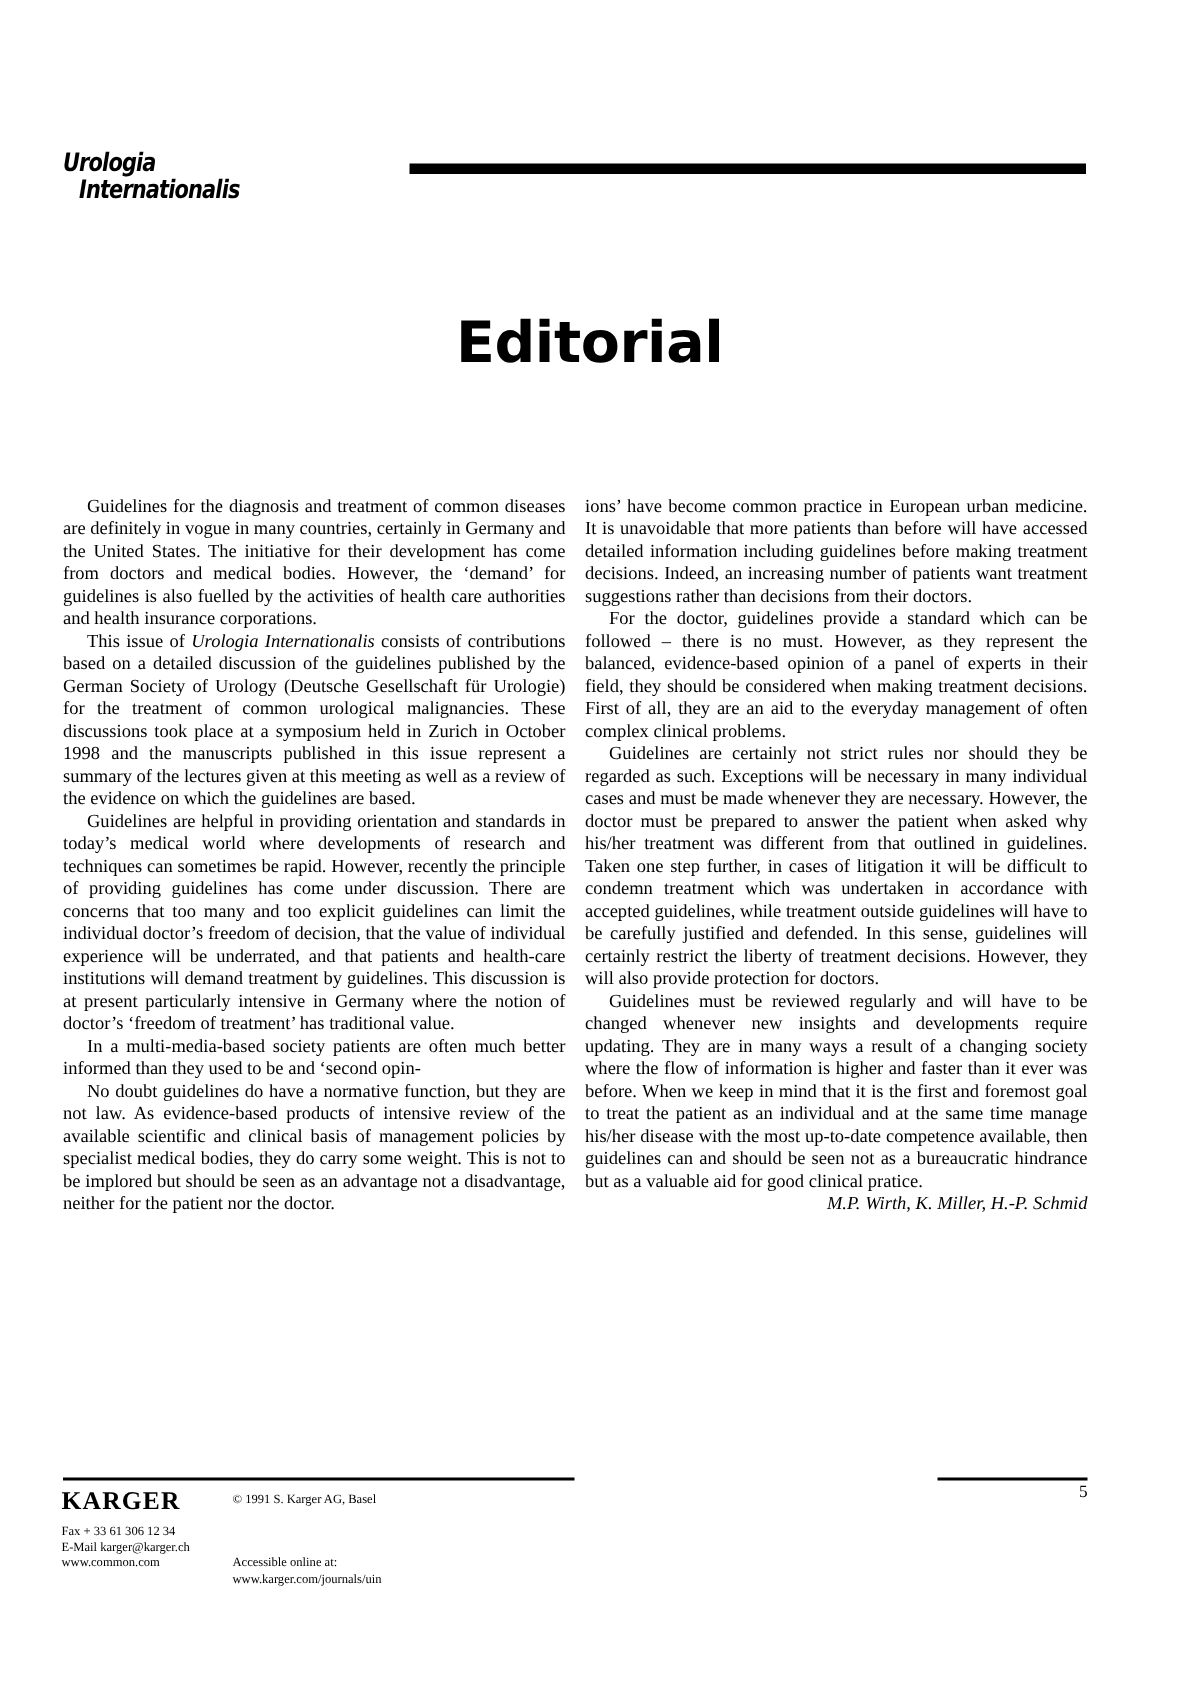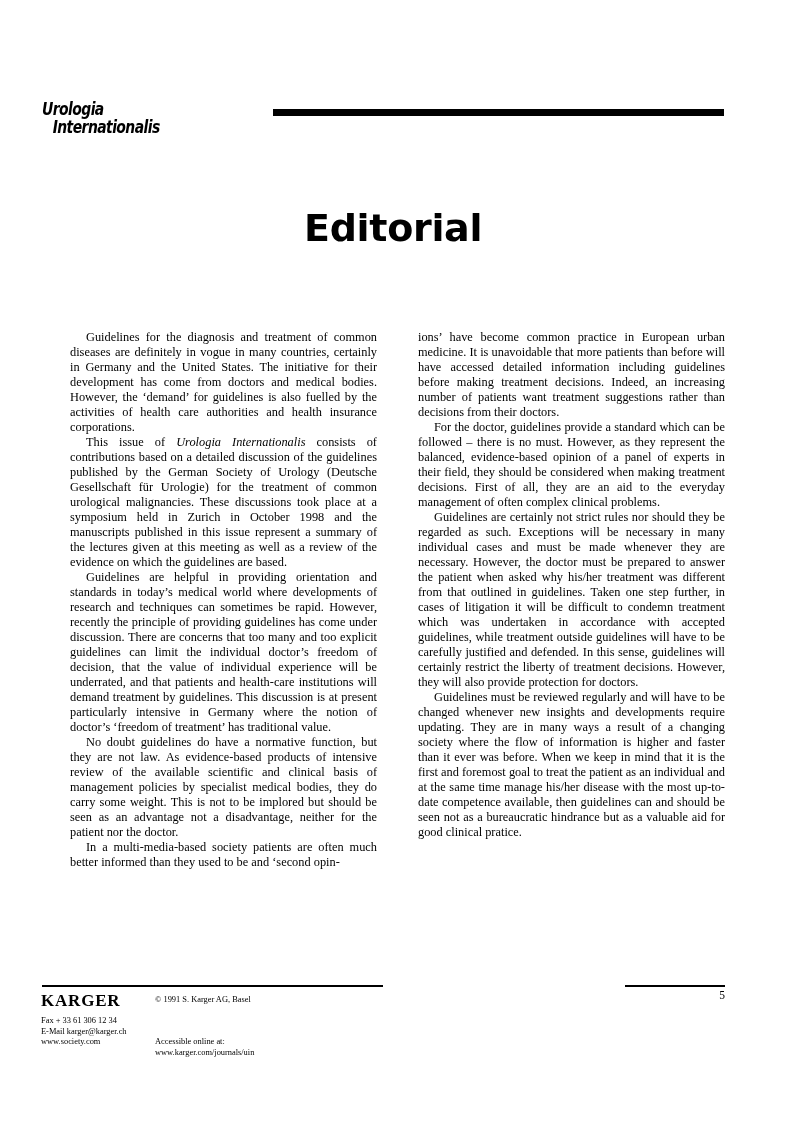--- a/index.html
+++ b/index.html
@@ -77,21 +77,20 @@
     gap: 13px;
   }
   .col {
     width: 335px;
     font-family: "Liberation Serif", serif;
     font-size: 12.35px;
     line-height: 15.0px;
     text-align: justify;
     text-justify: inter-word;
     hyphens: manual;
-    margin-left: 28px;
   }
   .col p {
     margin: 0;
     text-indent: 16px;
   }
   .col p.noindent {
     text-indent: 0;
   }
   .col p em,
   .col .ital {
@@ -187,41 +186,42 @@
 
   <div class="header-rule"></div>
 
   <h1 class="page-title">Editorial</h1>
 
   <div class="columns">
     <div class="col" id="col-left">
         <p><span>Guidelines for the diagnosis and treatment of common diseases are definitely in vogue in many countries, certainly in Germany and the United States. The initiative for their development has come from doctors and medical bodies. However, the ‘demand’ for guidelines is also fuelled by the activities of health care authorities and health insurance corporations.</span></p>
         <p><span>This issue of </span><em>Urologia Internationalis</em><span> consists of contributions based on a detailed discussion of the guidelines published by the German Society of Urology (Deutsche Gesellschaft für Urologie) for the treatment of common urological malignancies. These discussions took place at a symposium held in Zurich in October 1998 and the manuscripts published in this issue represent a summary of the lectures given at this meeting as well as a review of the evidence on which the guidelines are based.</span></p>
         <p><span>Guidelines are helpful in providing orientation and standards in today’s medical world where developments of research and techniques can sometimes be rapid. However, recently the principle of providing guidelines has come under discussion. There are concerns that too many and too explicit guidelines can limit the individual doctor’s freedom of decision, that the value of individual experience will be underrated, and that patients and health-care institutions will demand treatment by guidelines. This discussion is at present particularly intensive in Germany where the notion of doctor’s ‘freedom of treatment’ has traditional value.</span></p>
+        <p><span>In a multi-media-based society patients are often much better informed than they used to be and ‘second opin-</span></p>
         <p><span>No doubt guidelines do have a normative function, but they are not law. As evidence-based products of intensive review of the available scientific and clinical basis of management policies by specialist medical bodies, they do carry some weight. This is not to be implored but should be seen as an advantage not a disadvantage, neither for the patient nor the doctor.</span></p>
-        <p><span>In a multi-media-based society patients are often much better informed than they used to be and ‘second opin-</span></p>
       </div>
     <div class="col" id="col-right">
         <p class="noindent"><span>ions’ have become common practice in European urban medicine. It is unavoidable that more patients than before will have accessed detailed information including guidelines before making treatment decisions. Indeed, an increasing number of patients want treatment suggestions rather than decisions from their doctors.</span></p>
         <p><span>For the doctor, guidelines provide a standard which can be followed – there is no must. However, as they represent the balanced, evidence-based opinion of a panel of experts in their field, they should be considered when making treatment decisions. First of all, they are an aid to the everyday management of often complex clinical problems.</span></p>
         <p><span>Guidelines are certainly not strict rules nor should they be regarded as such. Exceptions will be necessary in many individual cases and must be made whenever they are necessary. However, the doctor must be prepared to answer the patient when asked why his/her treatment was different from that outlined in guidelines. Taken one step further, in cases of litigation it will be difficult to condemn treatment which was undertaken in accordance with accepted guidelines, while treatment outside guidelines will have to be carefully justified and defended. In this sense, guidelines will certainly restrict the liberty of treatment decisions. However, they will also provide protection for doctors.</span></p>
         <p><span>Guidelines must be reviewed regularly and will have to be changed whenever new insights and developments require updating. They are in many ways a result of a changing society where the flow of information is higher and faster than it ever was before. When we keep in mind that it is the first and foremost goal to treat the patient as an individual and at the same time manage his/her disease with the most up-to-date competence available, then guidelines can and should be seen not as a bureaucratic hindrance but as a valuable aid for good clinical pratice.</span></p>
+        <p class="signature">M.P. Wirth, K. Miller, H.-P. Schmid</p>
       </div>
   </div>
 
   <div class="footer-rule-left"></div>
   <div class="footer-rule-right"></div>
 
   <div class="karger-logo">KARGER</div>
   <div class="copyright">© 1991 S. Karger AG, Basel</div>
 
   <div class="contact-block">
     <div>Fax + 33 61 306 12 34</div>
     <div>E-Mail karger@karger.ch</div>
-    <div>www.society.com</div>
+    <div>www.common.com</div>
   </div>
 
   <div class="online-block">
     <div>Accessible online at:</div>
     <div>www.karger.com/journals/uin</div>
   </div>
 
   <div class="page-number">5</div>
 
 </div>

